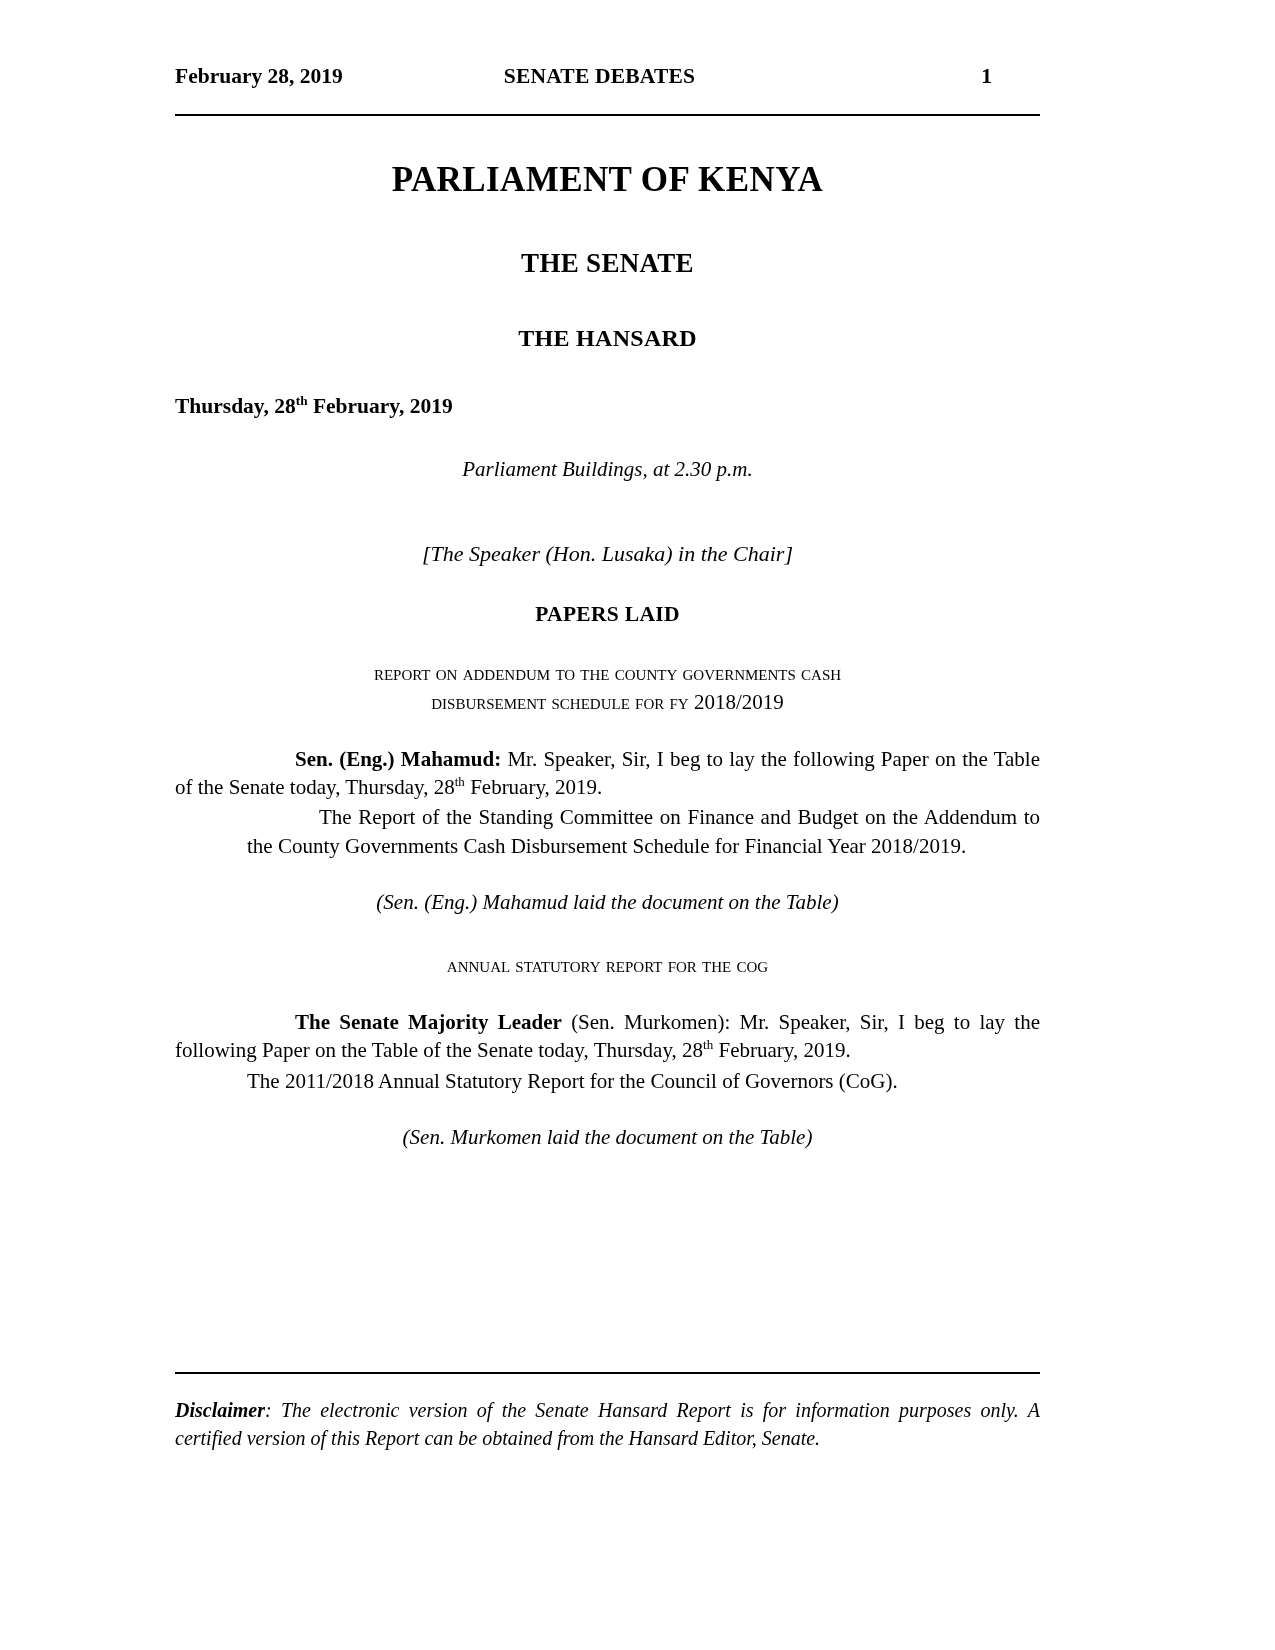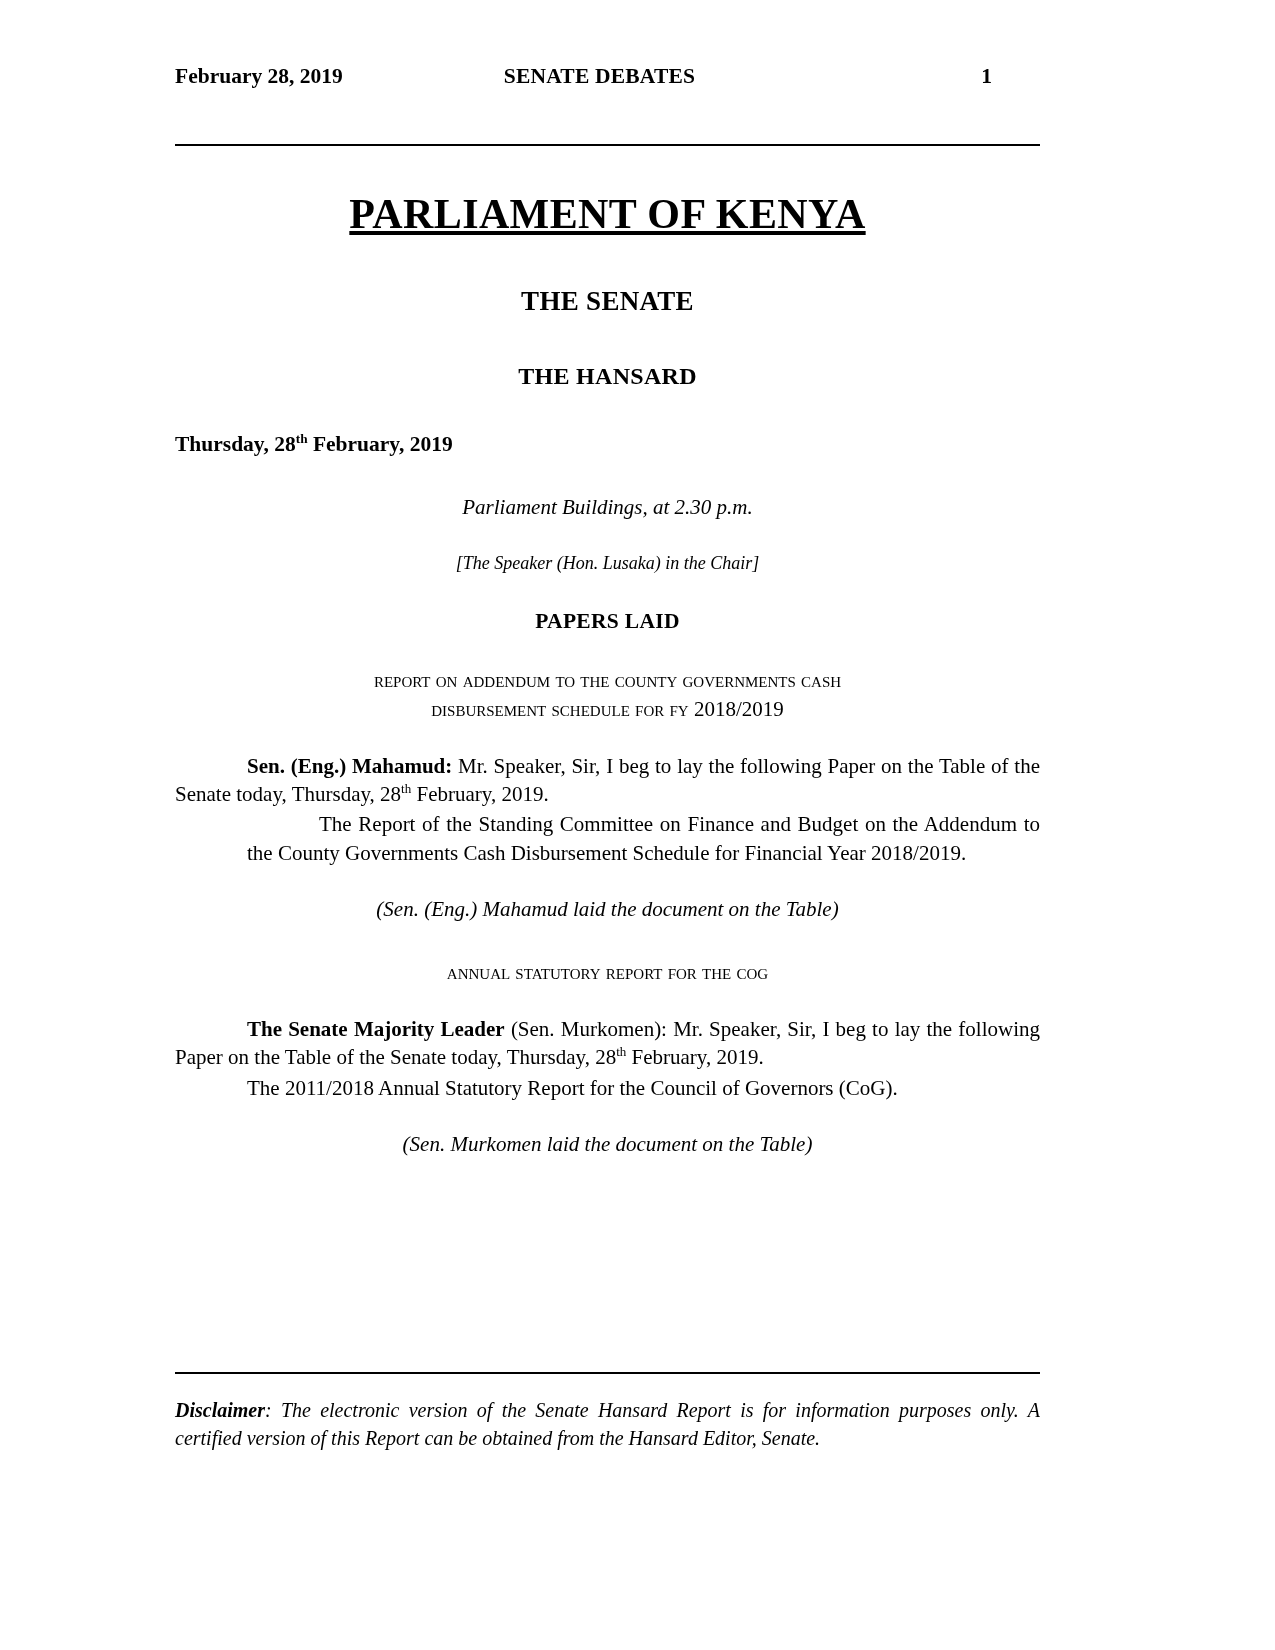--- a/index.html
+++ b/index.html
@@ -23,21 +23,21 @@
   .content {
     position: absolute;
     left: 175px;
     top: 0;
     width: 865px;
   }
 
   
   .running-head {
     position: relative;
-    padding-top: 82px;
+    padding-top: 52px;
     font-weight: bold;
     font-size: 21.5px;
     line-height: 1.2;
     height: 34px;
   }
   .running-head .rh-date {
     position: absolute;
     left: 0;
     top: 64px;
   }
@@ -57,24 +57,23 @@
   .head-rule {
     border-bottom: 2.4px solid #000;
     margin-top: 28px;
     width: 865px;
   }
 
   
   .title-main {
     text-align: center;
     font-weight: bold;
-    font-size: 42px;
+    font-size: 35px;
     letter-spacing: 0.4px;
     margin-top: 44px;
-    text-decoration: underline;
   }
   .title-sub1 {
     text-align: center;
     font-weight: bold;
     font-size: 27px;
     letter-spacing: 0.3px;
     margin-top: 48px;
   }
   .title-sub2 {
     text-align: center;
@@ -98,22 +97,22 @@
   .met-line {
     text-align: center;
     font-style: italic;
     font-size: 21px;
     line-height: 1.42;
     margin-top: 36px;
   }
   .chair-line {
     text-align: center;
     font-style: italic;
-    font-size: 18px;
-    margin-top: 30px;
+    font-size: 22px;
+    margin-top: 56px;
   }
   .prayer-line {
     text-align: center;
     font-size: 21px;
     letter-spacing: 0.6px;
     margin-top: 34px;
   }
 
   
   .section-head {
@@ -145,21 +144,21 @@
     hyphens: none;
   }
   .para.first-indent {
     text-indent: 72px;
   }
   .para sup {
     font-size: 0.62em;
     vertical-align: super;
     line-height: 0;
   }
-  .para b { font-weight: bold; }
+  .para b { font-weight: bold; margin-left: 48px; }
 
   .para-block {
     font-size: 21px;
     line-height: 1.35;
     text-align: justify;
     margin-left: 72px;
     margin-top: 2px;
     text-indent: 72px;
   }
 

